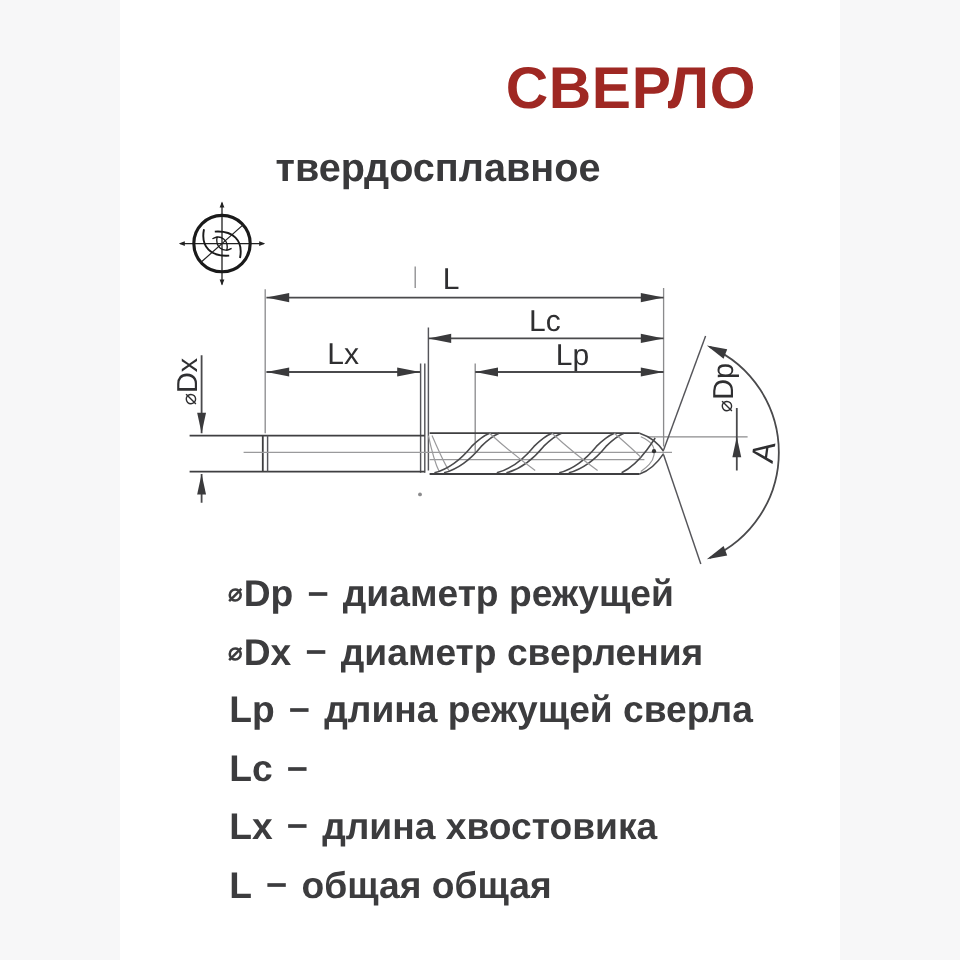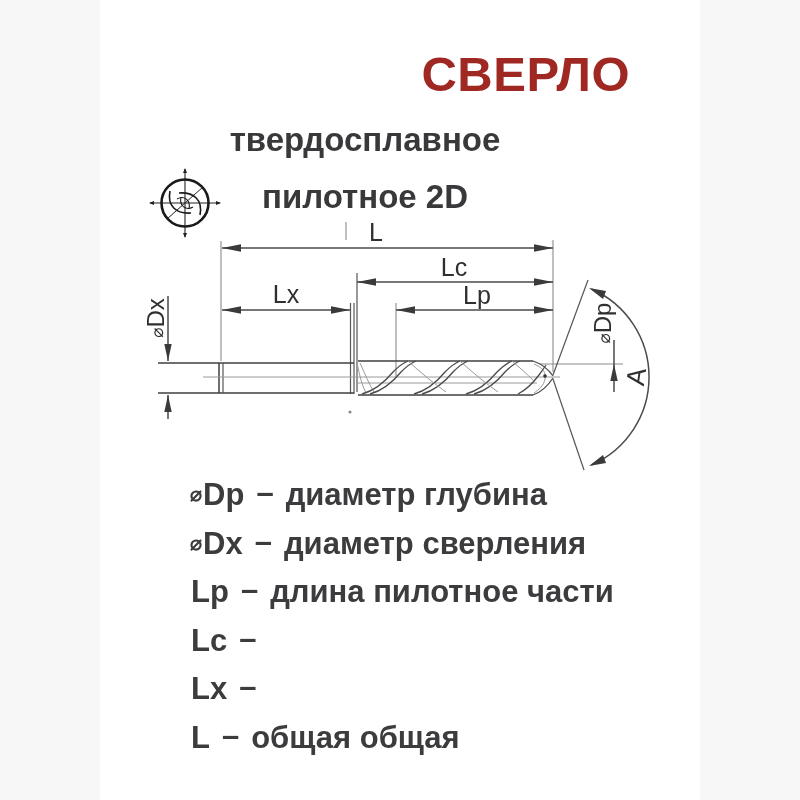--- a/index.html
+++ b/index.html
@@ -32,21 +32,20 @@
   .dash{margin:0 12px;font-weight:700;position:relative;top:-2px;}
 </style>
 </head>
 <body>
 
 <div class="card"></div>
 
 <div class="header">
   <div class="title">СВЕРЛО</div>
   <div class="subtitle">твердосплавное</div>
-  <div class="subtitle">пилотное 2D</div>
 </div>
 
 <svg class="icon-svg" width="78" height="78" viewBox="146 164 78 78">
   <line x1="185" y1="169" x2="185" y2="237" stroke="#222" stroke-width="1.1"></line>
   <line x1="150" y1="203" x2="220" y2="203" stroke="#222" stroke-width="1.1"></line>
   <polygon points="185,168 183,173 187,173" fill="#222"></polygon>
   <polygon points="185,238 183,233 187,233" fill="#222"></polygon>
   <polygon points="149,203 154,201 154,205" fill="#222"></polygon>
   <polygon points="221,203 216,201 216,205" fill="#222"></polygon>
   <circle cx="185" cy="203" r="23.5" fill="none" stroke="#1a1a1a" stroke-width="2.6"></circle>
@@ -150,38 +149,39 @@
     <polygon class="arr" points="589,288 606,291 603,299"></polygon>
     <polygon class="arr" points="589,466 606,463 603,455"></polygon>
     <text transform="translate(645,378) rotate(-82)" text-anchor="middle" font-size="26">A</text>
   </g>
 </svg>
 
 <div class="legend">
   <div class="legend-row">
     <span class="sym"><span class="phi">⌀</span><span class="symmain">Dp</span></span>
     <span class="dash">–</span>
-    <span class="desc">диаметр глубина</span>
+    <span class="desc">диаметр режущей</span>
   </div>
   <div class="legend-row">
     <span class="sym"><span class="phi">⌀</span><span class="symmain">Dx</span></span>
     <span class="dash">–</span>
     <span class="desc">диаметр сверления</span>
   </div>
   <div class="legend-row">
     <span class="sym"><span class="phi"></span><span class="symmain">Lp</span></span>
     <span class="dash">–</span>
-    <span class="desc">длина пилотное части</span>
+    <span class="desc">длина режущей сверла</span>
   </div>
   <div class="legend-row">
     <span class="sym"><span class="phi"></span><span class="symmain">Lc</span></span>
     <span class="dash">–</span>
   </div>
   <div class="legend-row">
     <span class="sym"><span class="phi"></span><span class="symmain">Lx</span></span>
     <span class="dash">–</span>
+    <span class="desc">длина хвостовика</span>
   </div>
   <div class="legend-row">
     <span class="sym"><span class="phi"></span><span class="symmain">L</span></span>
     <span class="dash">–</span>
     <span class="desc">общая общая</span>
   </div>
 </div>
 
 </body></html>

